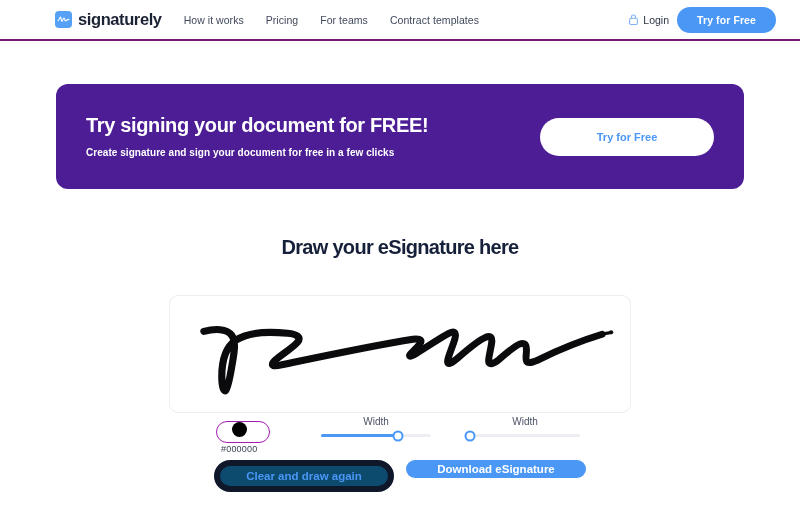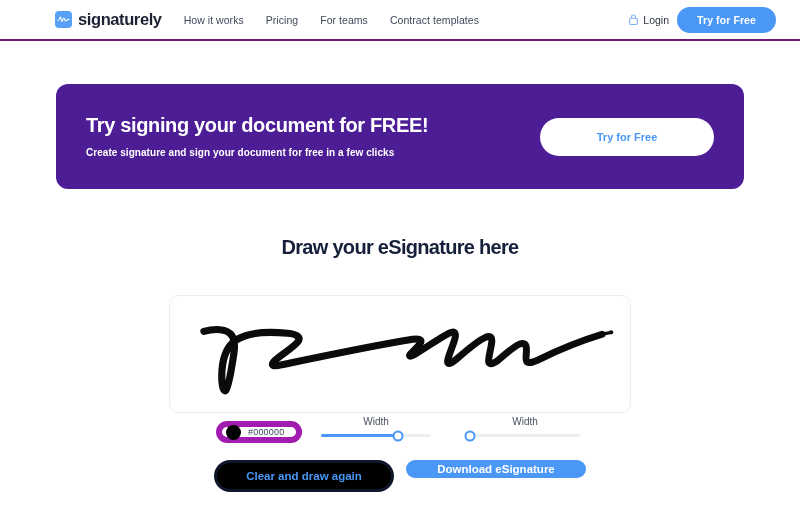--- a/index.html
+++ b/index.html
@@ -172,26 +172,27 @@
     width: 462px;
     height: 26px;
   }
   .color-pill {
     position: absolute;
     left: 47px;
     top: 0;
     height: 22px;
     padding: 0 12px 0 4px;
     background: #ffffff;
-    border: 6px solid #a21caf;
+    border: 1px solid #a21caf;
     border-radius: 999px;
     display: flex;
     align-items: center;
     gap: 7px;
     cursor: pointer;
+    flex-direction: column;
   }
   .color-dot {
     width: 15px;
     height: 15px;
     border-radius: 50%;
     background: #000000;
     flex: none;
   }
   .color-value {
     font-size: 9px;
@@ -241,22 +242,22 @@
   .actions {
     position: absolute;
     top: 460px;
     left: 0;
     width: 100%;
     display: flex;
     justify-content: center;
     gap: 12px;
   }
   .btn-outline {
-    background: #000000;
-    border: 3px solid #0f172a;
+    background: #0c4a6e;
+    border: 6px solid #0f172a;
     color: #4a97f6;
     font-size: 11.5px;
     font-weight: 700;
     height: 32px;
     width: 180px;
   }
   .btn-solid {
     background: #4a97f6;
     color: #ffffff;
     font-size: 11.5px;

